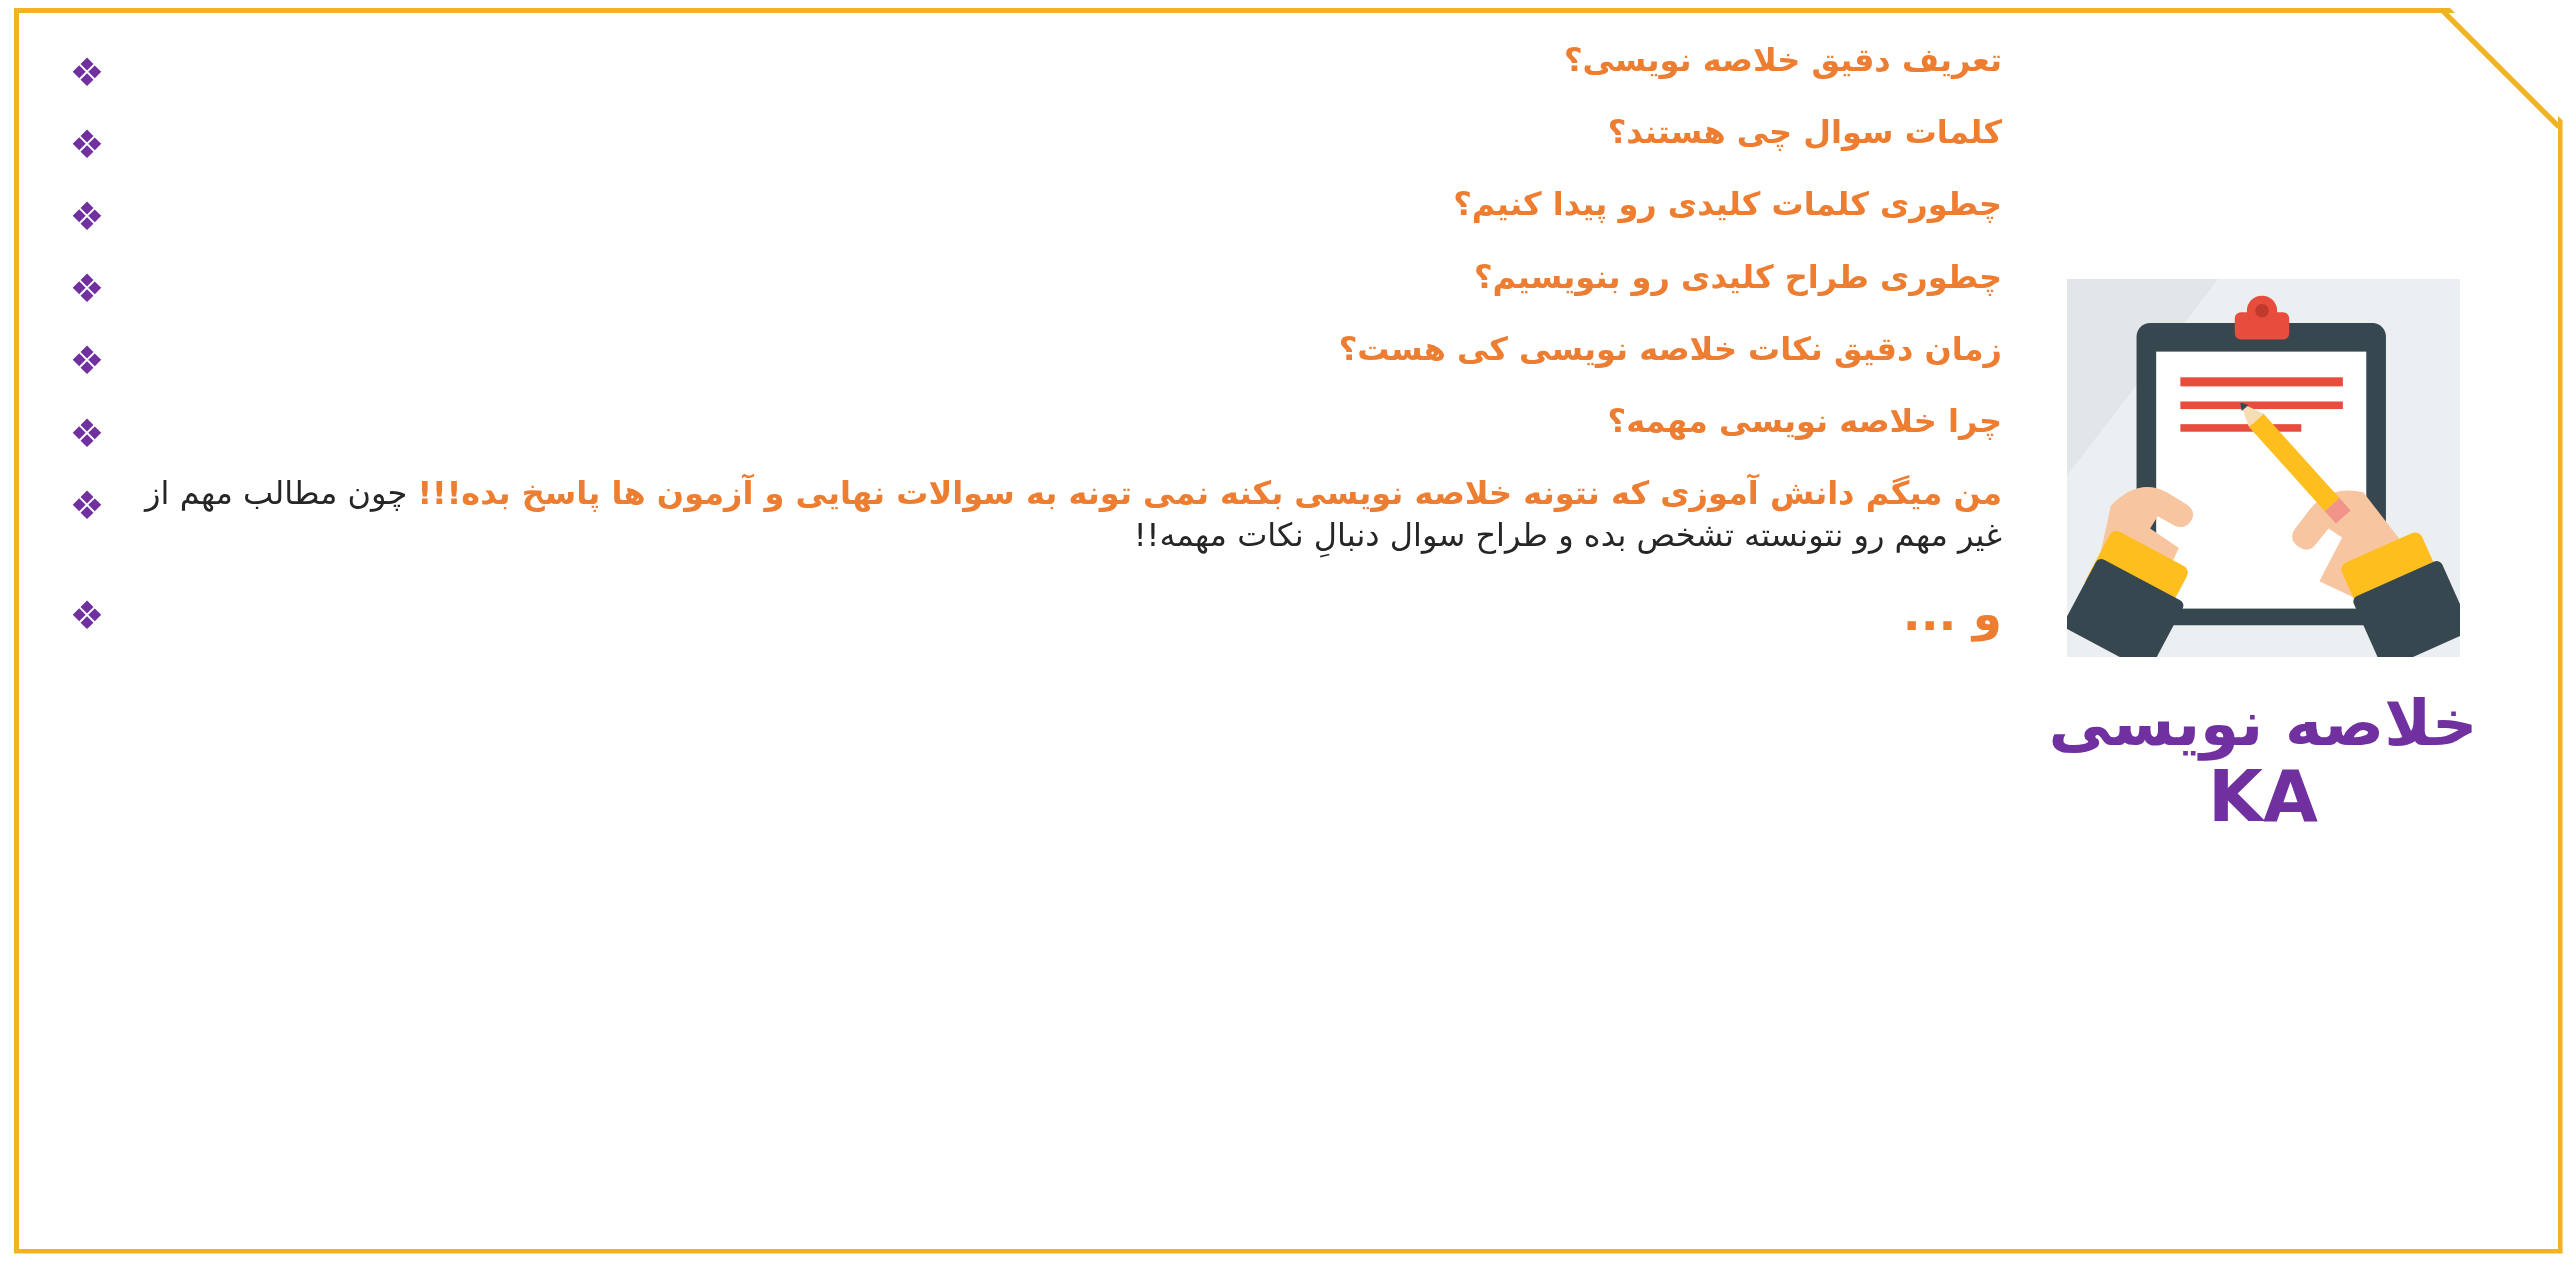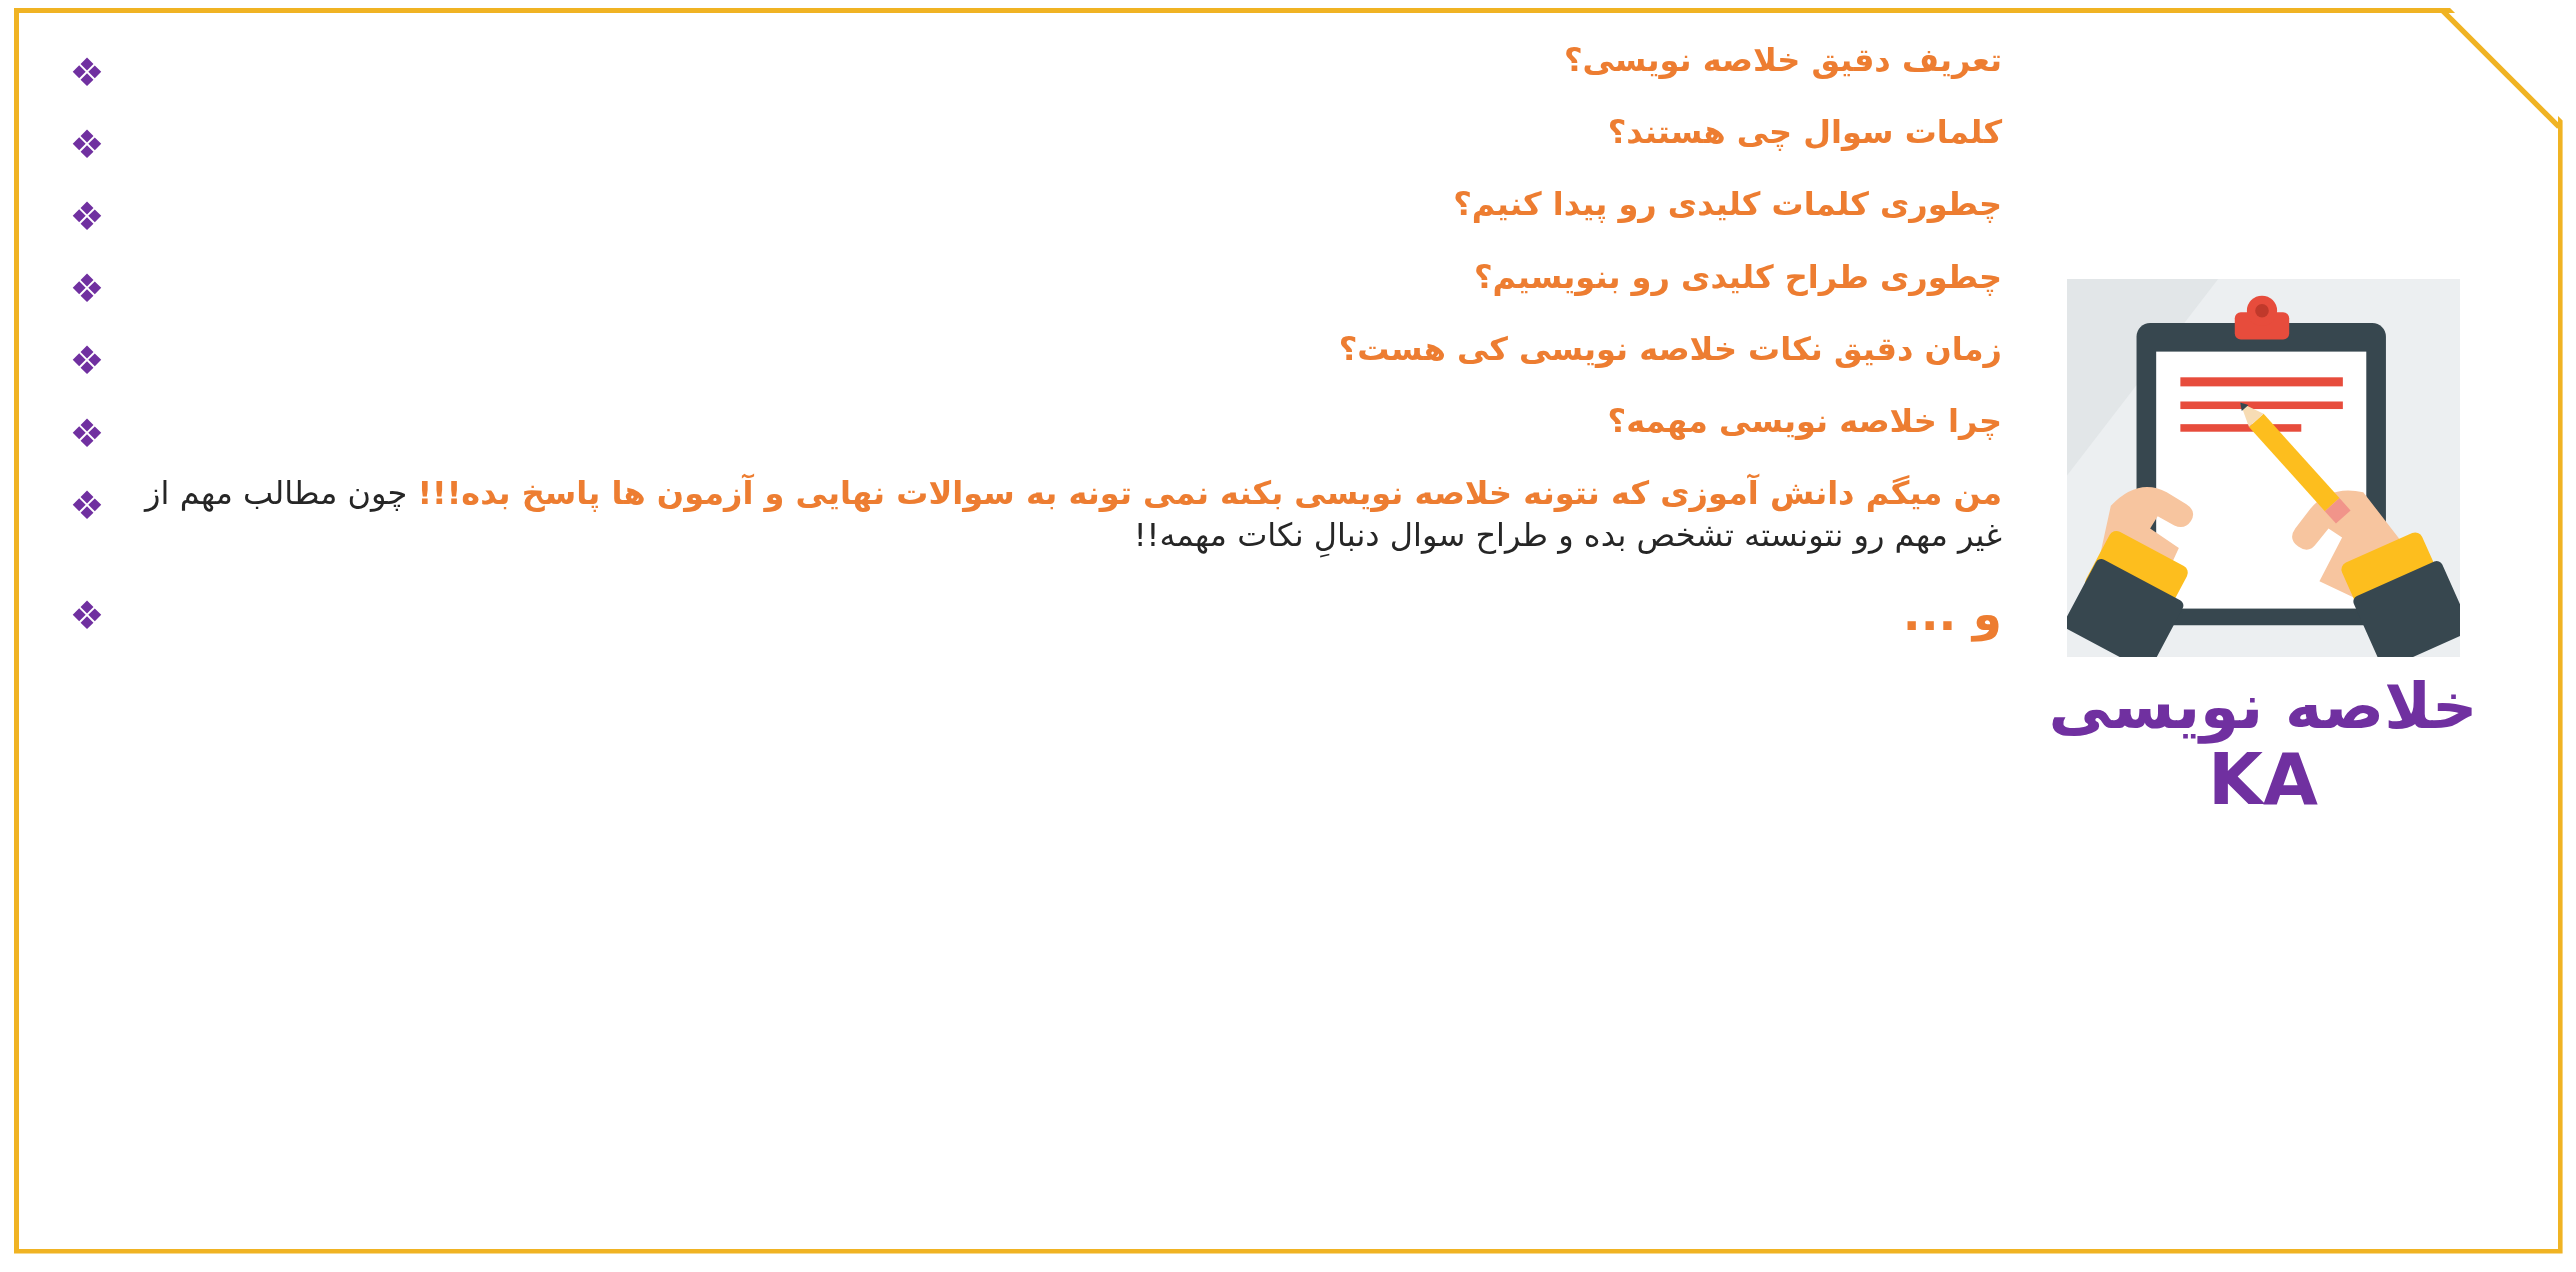--- a/index.html
+++ b/index.html
@@ -51,21 +51,21 @@
   .clip-img {
     width: 393px;
     height: 378px;
     margin: 0 auto;
     background: #e9e9e9;
     position: relative;
     overflow: hidden;
   }
   .clip-img svg { display: block; }
   .aside-title {
-    margin-top: 15px;
+    margin-top: 32px;
     color: #7030a0;
     font-weight: bold;
     font-size: 63px;
     line-height: 1.12;
     letter-spacing: 0;
   }
   .aside-sub {
     color: #7030a0;
     font-weight: bold;
     font-size: 71px;

